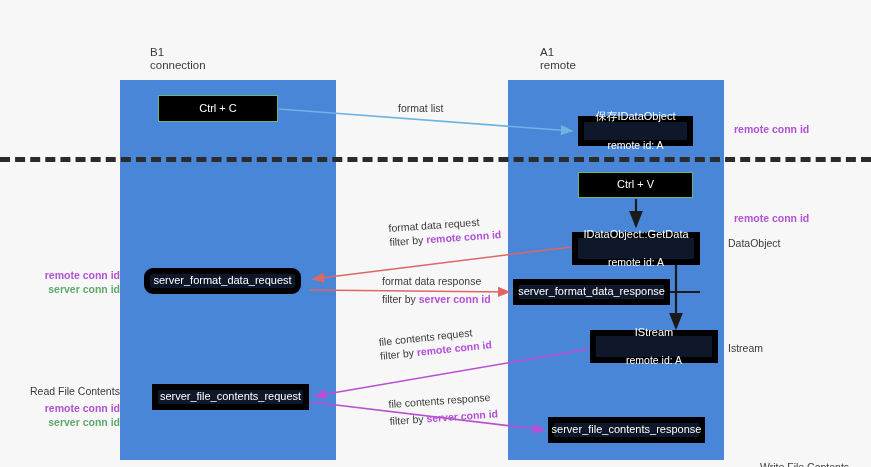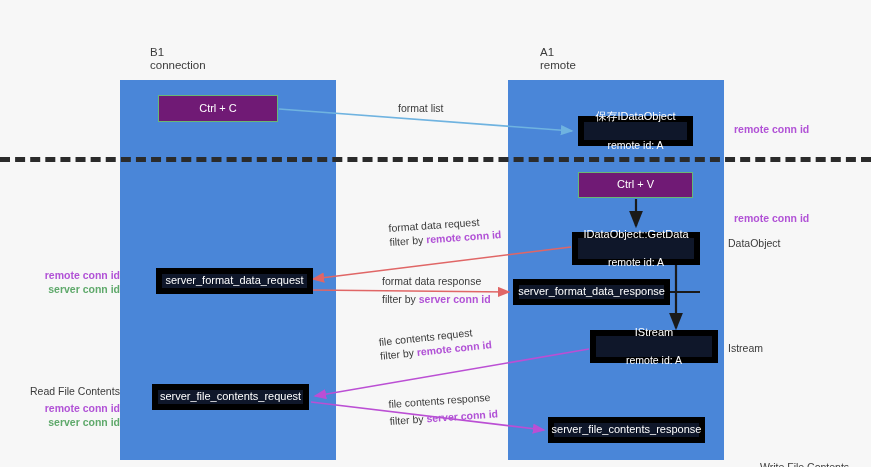--- a/index.html
+++ b/index.html
@@ -24,29 +24,29 @@
   #head-a1{left:540px;top:46px;width:156px;}
 
   
   #title{position:absolute;left:0;top:6px;width:871px;text-align:center;
     color:#3b3b3b;font-size:14.5px;line-height:19px;}
 
   
   .box{position:absolute;box-sizing:border-box;display:flex;flex-direction:column;
     align-items:center;justify-content:center;color:#fff;font-size:11px;line-height:13.5px;
     text-align:center;}
-  .box.green{background:#701a75;border:1px solid #69b875;}
+  .box.green{background:#000000;border:1px solid #69b875;}
   .box.orange{background:#0f172a;border:6px solid #000000;gap:15px;}
   .box .l2{font-size:10.5px;}
 
   #box-ctrlc{left:158px;top:95px;width:120px;height:27px;}
   #box-save{left:578px;top:116px;width:115px;height:30px;}
   #box-ctrlv{left:578px;top:172px;width:115px;height:26px;}
   #box-getdata{left:572px;top:232px;width:128px;height:33px;}
-  #box-sfdreq{left:156px;top:268px;width:157px;height:26px;}
+  #box-sfdreq{left:144px;top:268px;width:157px;height:26px;border-radius:9px;}
   #box-sfdresp{left:513px;top:279px;width:157px;height:26px;}
   #box-istream{left:590px;top:330px;width:128px;height:33px;}
   #box-sfcreq{left:152px;top:384px;width:157px;height:26px;}
   #box-sfcresp{left:548px;top:417px;width:157px;height:26px;}
 
   
   .lbl{position:absolute;font-size:10.5px;color:#3b3b3b;line-height:14px;white-space:nowrap;}
   .lbl .hi-purple{color:#b152d6;font-weight:bold;}
 
   #lbl-formatlist{left:398px;top:101px;}

